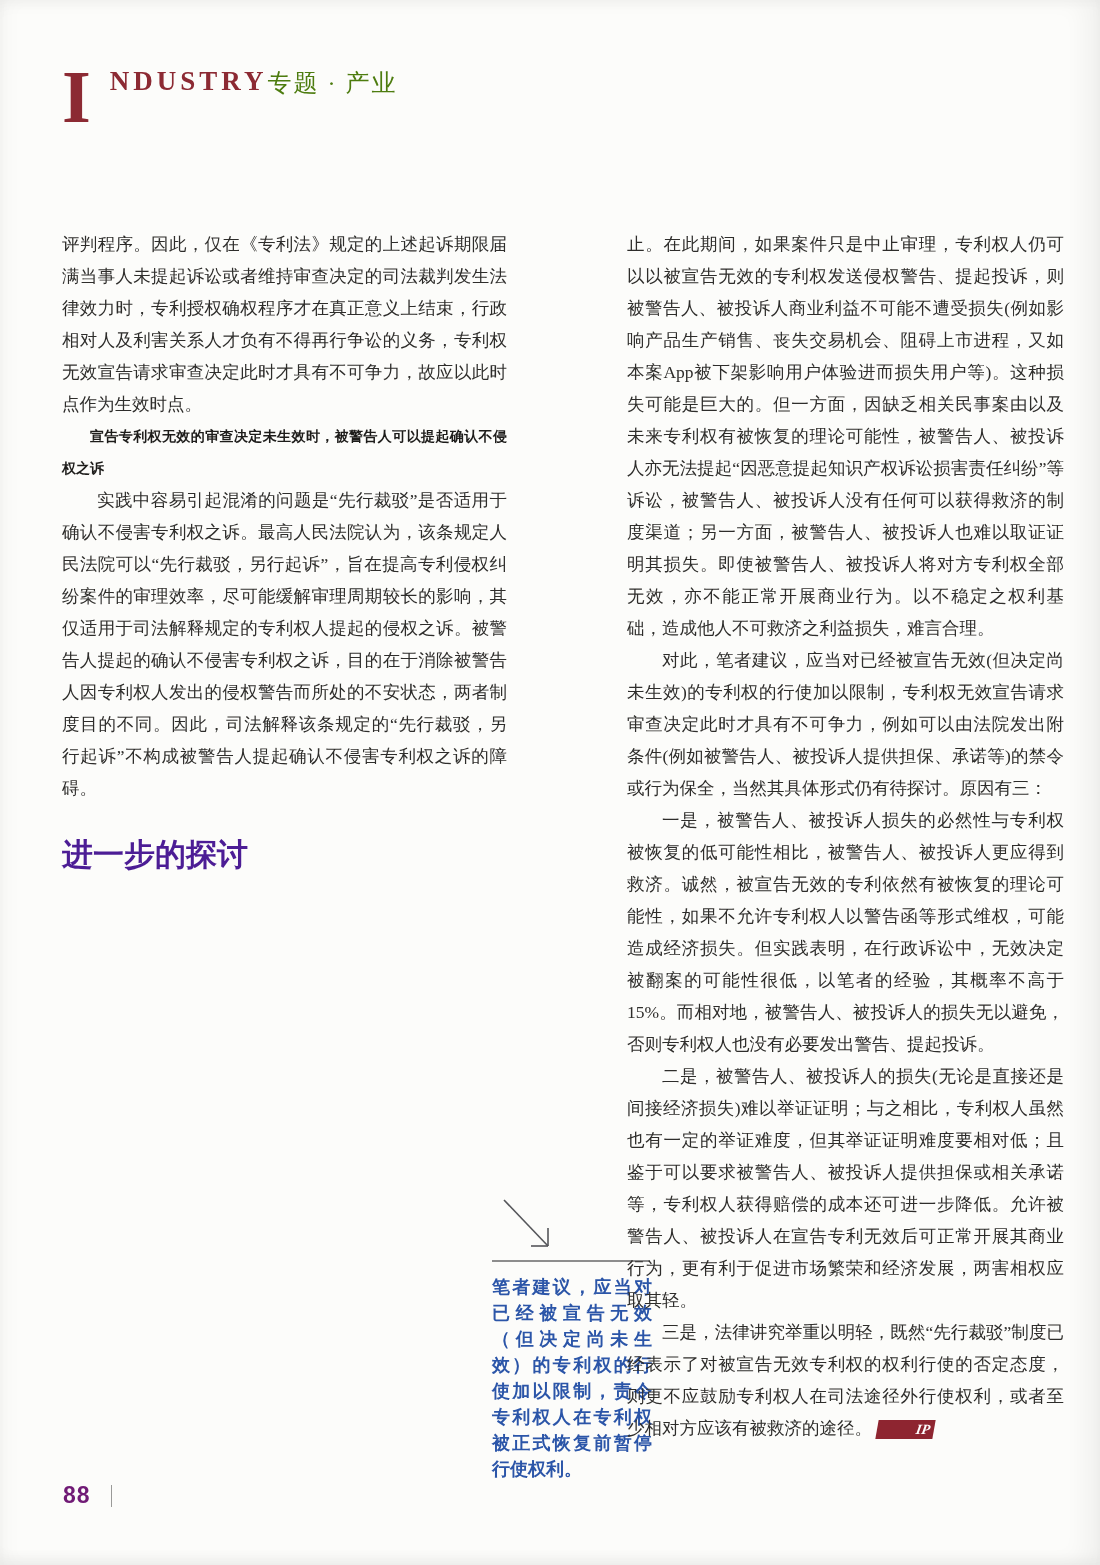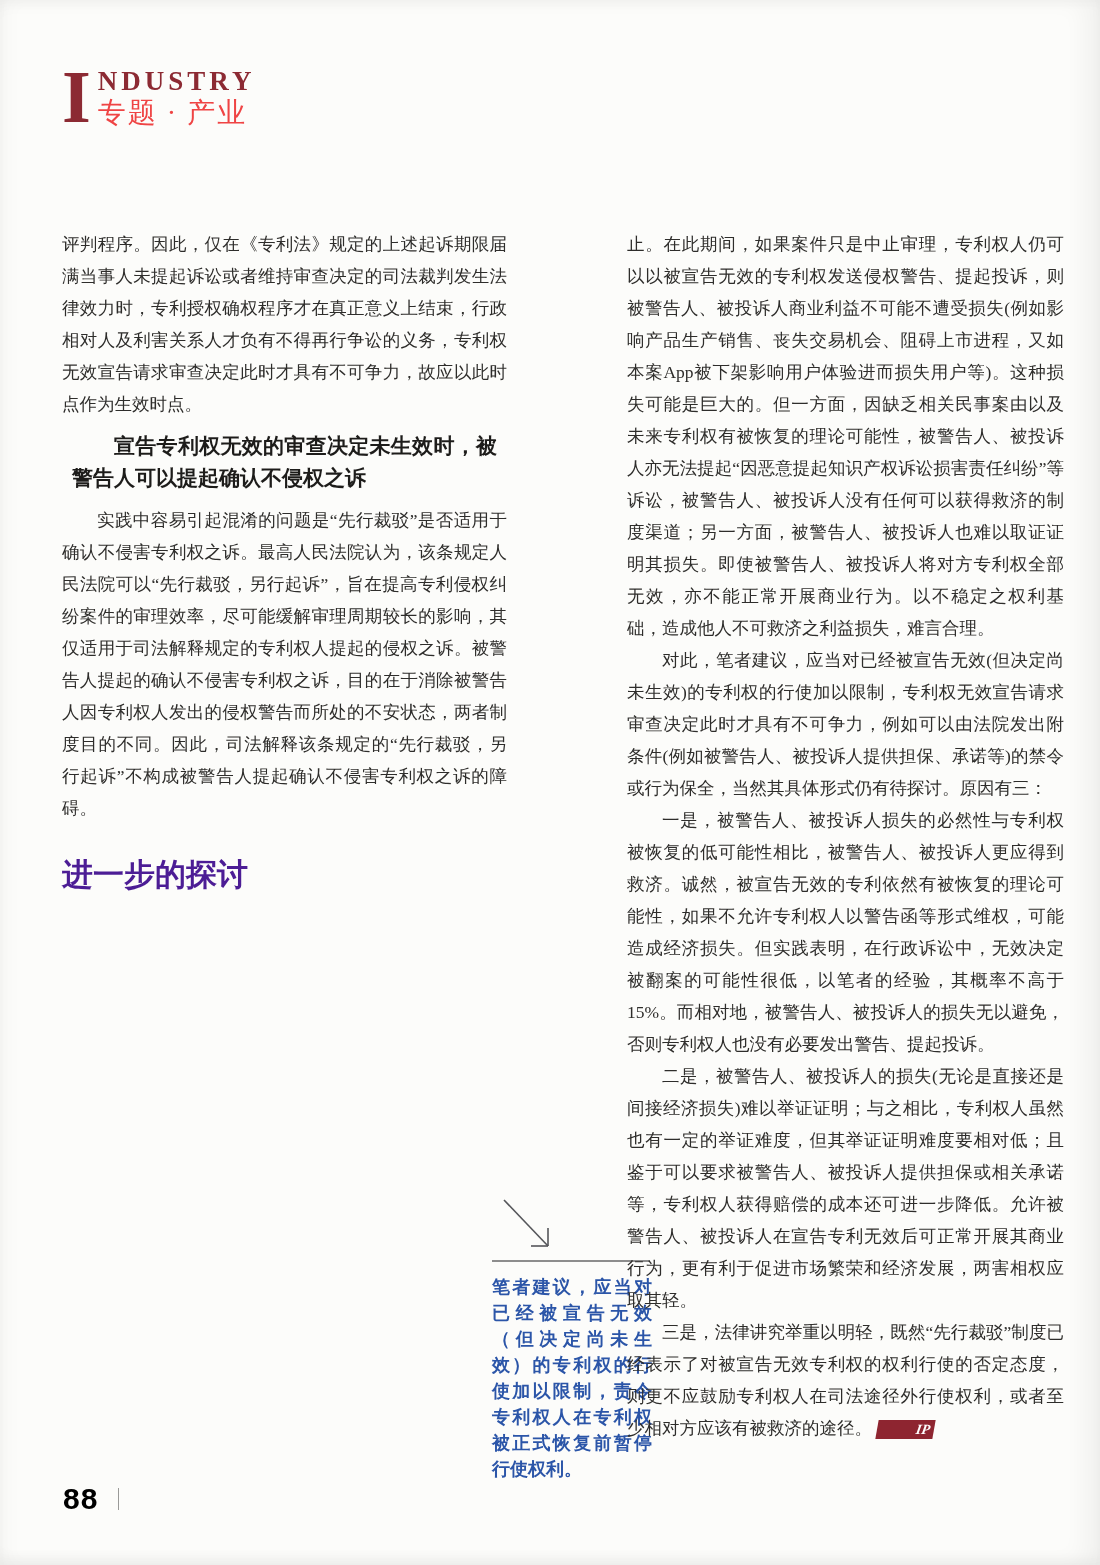--- a/index.html
+++ b/index.html
@@ -16,42 +16,42 @@
                 inset 0 -8px 12px rgba(0,0,0,0.03),
                 inset 0 6px 10px rgba(0,0,0,0.015);
   }
 
   
   .logo { position:absolute; left:62px; top:66px; display:flex; align-items:flex-start; }
   .logo-i {
     font-family:"Liberation Serif","DejaVu Serif",serif;
     color:#8c2a33; font-size:74px; line-height:62px; font-weight:bold;
   }
-  .logo-right { margin-left:7px; display:flex; flex-direction:column; }
+  .logo-right { margin-left:19px; display:flex; }
   .logo-rest {
     font-family:"Liberation Serif","DejaVu Serif",serif;
     color:#8c2a33; font-size:27px; line-height:30px; letter-spacing:4px; font-weight:bold;
   }
   .logo-sub {
-    color:#ef4444; font-size:28px; line-height:28px; letter-spacing:2px; margin-top:3px;
+    color:#4d7c0f; font-size:24px; line-height:28px; letter-spacing:2px; margin-top:3px;
   }
 
   
   .col { position:absolute; top:228px; }
   .col-left  { left:62px;  width:445px; }
   .col-right { left:627px; width:437px; }
   .body {
     margin:0; font-size:17.5px; line-height:32px;
     text-align:justify; text-justify:inter-ideograph;
     text-indent:2em; color:#2e2d2b;
   }
   .noindent { text-indent:0; }
   .subhead {
-    margin:10px; font-family:"Liberation Sans","DejaVu Sans",sans-serif;
-    font-weight:bold; font-size:21px; line-height:32px;
+    margin:0; font-family:"Liberation Sans","DejaVu Sans",sans-serif;
+    font-weight:bold; font-size:14px; line-height:32px;
     text-align:justify; text-indent:2em; color:#1d1c1a;
   }
   .section {
     margin:34px 0 12px 0; font-family:"Liberation Sans","DejaVu Sans",sans-serif;
     font-weight:bold; font-size:31px; line-height:34px; color:#4c1d95; text-indent:0;
   }
 
   
   .pullquote { position:absolute; left:492px; top:1196px; width:160px; }
   .pq-arrow { display:block; margin-left:8px; }
@@ -68,21 +68,21 @@
     font-family:"Liberation Serif","DejaVu Serif",serif;
     font-style:italic; font-weight:bold; font-size:14px; line-height:17px;
     padding:1px 4px; margin-left:5px; transform:skewX(-10deg);
     vertical-align:baseline;
   }
 
   
   .footer { position:absolute; left:63px; top:1482px; display:flex; align-items:center; }
   .pagenum {
     font-family:"Liberation Sans","DejaVu Sans",sans-serif;
-    font-weight:bold; font-size:30px; color:#000000; letter-spacing:1px;
+    font-weight:bold; font-size:23px; color:#701a75; letter-spacing:1px;
   }
   .pagenum-bar { width:1px; height:22px; background:#9a9a98; margin-left:20px; }
 </style>
 </head>
 <body>
 
 <div class="page">
 
   <div class="logo">
     <span class="logo-i">I</span>

